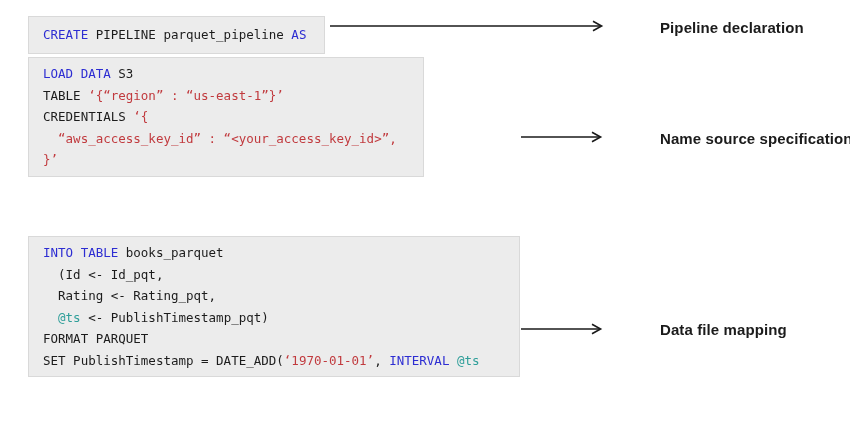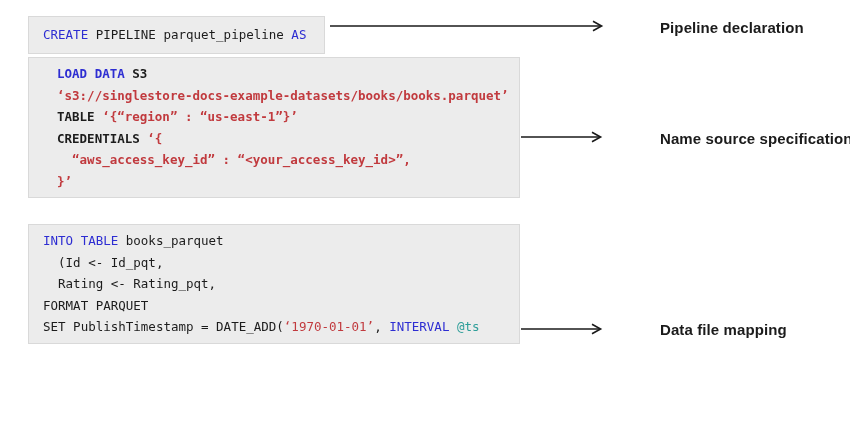--- a/index.html
+++ b/index.html
@@ -18,22 +18,22 @@
   .code-box {
     position: absolute;
     box-sizing: border-box;
     background: var(--c-box-bg, #ececec);
     border: 1px solid var(--c-box-border, #d9d9d9);
     font-family: "DejaVu Sans Mono", "Liberation Mono", monospace;
     font-size: 12.5px;
     color: var(--c-code, #1c1c1c);
   }
   #box-0 { left: 28px; top: 16px;   width: 297px; padding: 7px 14px; }
-  #box-1 { left: 28px; top: 57px;  width: 492px; padding: 5px 28px; font-weight: bold; }
-  #box-2 { left: 28px; top: 224px; width: 492px; padding: 5px 14px; }
+  #box-1 { left: 28px; top: 57px;  width: 396px; padding: 5px 14px; }
+  #box-2 { left: 28px; top: 236px; width: 492px; padding: 5px 14px; }
   .code-line {
     white-space: pre;
     line-height: 21.5px;
     height: 21.5px;
   }
   .tok-k { color: var(--c-keyword, #2d2dd2); }
   .tok-s { color: var(--c-string, #c13a3e); }
   .tok-v { color: var(--c-variable, #2e9e99); }
   .arrow-svg {
     position: absolute;
@@ -61,31 +61,31 @@
 <body>
 
 <div class="canvas">
 
   <div class="code-box" id="box-0">
       <div class="code-line"><span class="tok-k">CREATE</span><span> PIPELINE parquet_pipeline </span><span class="tok-k">AS</span></div>
     </div>
 
   <div class="code-box" id="box-1">
       <div class="code-line"><span class="tok-k">LOAD DATA</span><span> S3</span></div>
-      <div class="code-line"><span class="tok-s">‘s3://singlestore-docs-example-datasets/books/books.parquet’</span></div>
       <div class="code-line"><span>TABLE </span><span class="tok-s">‘{“region” : “us-east-1”}’</span></div>
       <div class="code-line"><span>CREDENTIALS </span><span class="tok-s">‘{</span></div>
       <div class="code-line"><span class="tok-s">  “aws_access_key_id” : “&lt;your_access_key_id&gt;”,</span></div>
       <div class="code-line"><span class="tok-s">}’</span></div>
     </div>
 
   <div class="code-box" id="box-2">
       <div class="code-line"><span class="tok-k">INTO TABLE</span><span> books_parquet</span></div>
       <div class="code-line"><span>  (Id &lt;- Id_pqt,</span></div>
       <div class="code-line"><span>  Rating &lt;- Rating_pqt,</span></div>
+      <div class="code-line"><span>  </span><span class="tok-v">@ts</span><span> &lt;- PublishTimestamp_pqt)</span></div>
       <div class="code-line"><span>FORMAT PARQUET</span></div>
       <div class="code-line"><span>SET PublishTimestamp = DATE_ADD(</span><span class="tok-s">‘1970-01-01’</span><span>, </span><span class="tok-k">INTERVAL</span><span> </span><span class="tok-v">@ts</span></div>
     </div>
 
   <svg class="arrow-svg" id="arrow-0" width="274" height="16" viewBox="0 0 274 16">
     <line x1="0" y1="8" x2="271" y2="8" stroke="var(--c-arrow, #1a1a1a)" stroke-width="1.6"></line>
     <polyline points="263,3.2 271.6,8 263,12.8" fill="none" stroke="var(--c-arrow, #1a1a1a)" stroke-width="1.6"></polyline>
   </svg>
   <svg class="arrow-svg" id="arrow-1" width="82" height="16" viewBox="0 0 82 16">
     <line x1="0" y1="8" x2="79" y2="8" stroke="var(--c-arrow, #1a1a1a)" stroke-width="1.6"></line>

